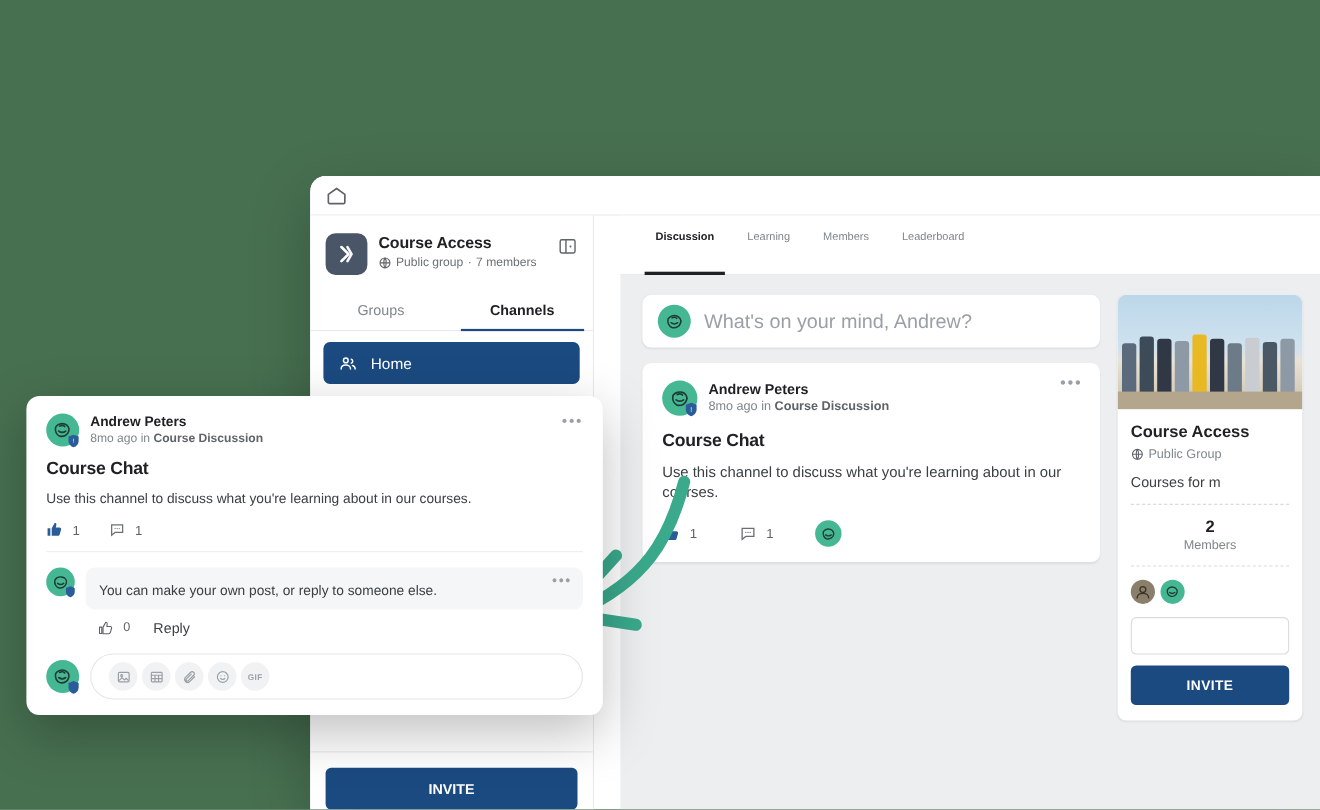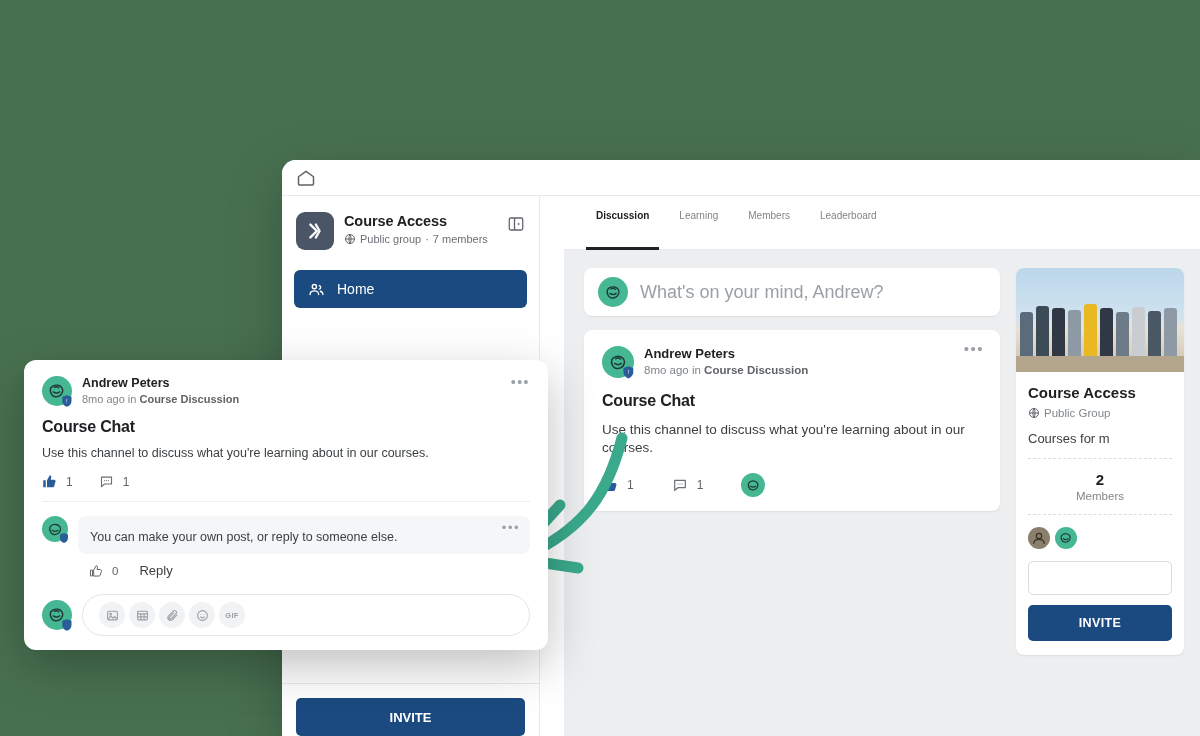--- a/index.html
+++ b/index.html
@@ -307,20 +307,24 @@
               <span>7 members</span>
             </div>
           </div>
           <svg class="panel-toggle" viewBox="0 0 24 24" fill="none" stroke="currentColor" stroke-width="1.7">
             <rect x="3" y="4" width="18" height="16" rx="2"></rect>
               <path d="M10 4v16"></path>
               <circle cx="15.5" cy="12" r="1.2" fill="currentColor" stroke="none"></circle>
           </svg>
         </div>
 
+        <div class="side-tabs">
+          <div class="side-tab">Groups</div>
+          <div class="side-tab active">Channels</div>
+        </div>
 
         <div class="nav-list">
           <div class="nav-item active">
             <svg class="ic" viewBox="0 0 24 24" fill="none" stroke="currentColor" stroke-width="1.9" stroke-linecap="round">
               <circle cx="9" cy="8" r="3"></circle>
                 <path d="M3 19c0-3.3 2.7-5 6-5s6 1.7 6 5"></path>
                 <path d="M16 6.5a2.6 2.6 0 0 1 0 5"></path>
                 <path d="M17.5 14.5c2.1.6 3.5 2 3.5 4.5"></path>
             </svg>
             <span>Home</span>

